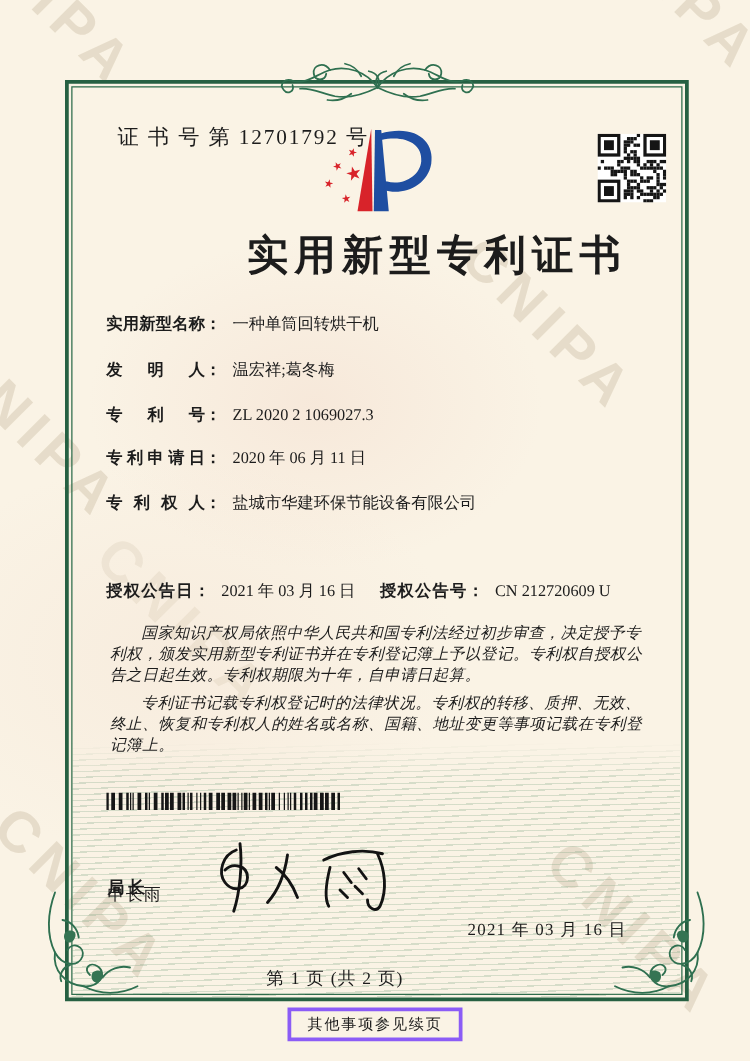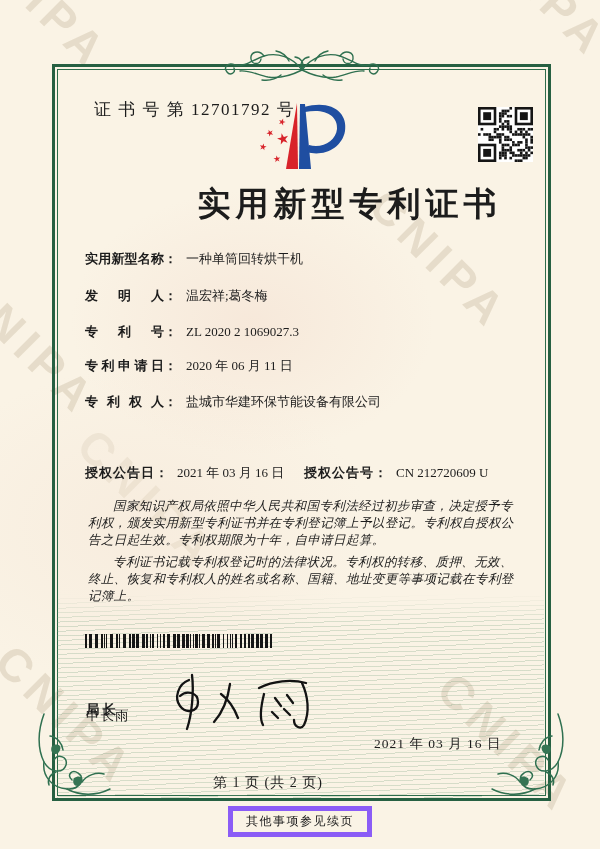--- a/index.html
+++ b/index.html
@@ -33,21 +33,21 @@
   .paras{position:absolute;left:84px;top:494px;width:437px;font-size:12.5px;line-height:17.2px;
          z-index:3;font-style:italic;letter-spacing:.4px;}
   .paras p{margin:4px;text-indent:2em;}
   .barcode{position:absolute;left:85px;top:634px;z-index:3;}
   .signer-title{position:absolute;left:86px;top:685px;font-size:13.5px;font-weight:bold;letter-spacing:3px;z-index:3;margin-top:16px;}
   .signer-name{position:absolute;left:86px;top:707px;font-size:13.5px;font-weight:normal;letter-spacing:1px;z-index:3;}
   .signature{position:absolute;left:163px;top:672px;z-index:3;}
   .issue-date{position:absolute;left:374px;top:735px;font-size:13.5px;letter-spacing:1px;z-index:3;}
   .pageinfo{position:absolute;left:0;top:774px;width:536px;text-align:center;font-size:14px;
             letter-spacing:1px;z-index:3;}
-  .note{position:absolute;left:50%;transform:translateX(-50%);top:806px;border:5px solid #8b5cf6;
+  .note{position:absolute;left:50%;transform:translateX(-50%);top:806px;border:3px solid #8b5cf6;
         padding:2px 13px;font-size:12px;letter-spacing:1.5px;z-index:3;white-space:nowrap;}
   .orn-top{position:absolute;left:211px;top:44px;z-index:4;}
   .orn-bl{position:absolute;left:30px;top:712px;z-index:4;}
   .orn-br{position:absolute;left:484px;top:712px;z-index:4;transform:scaleX(-1);}
 </style>
 </head>
 <body>
 
 <div class="page">
 

